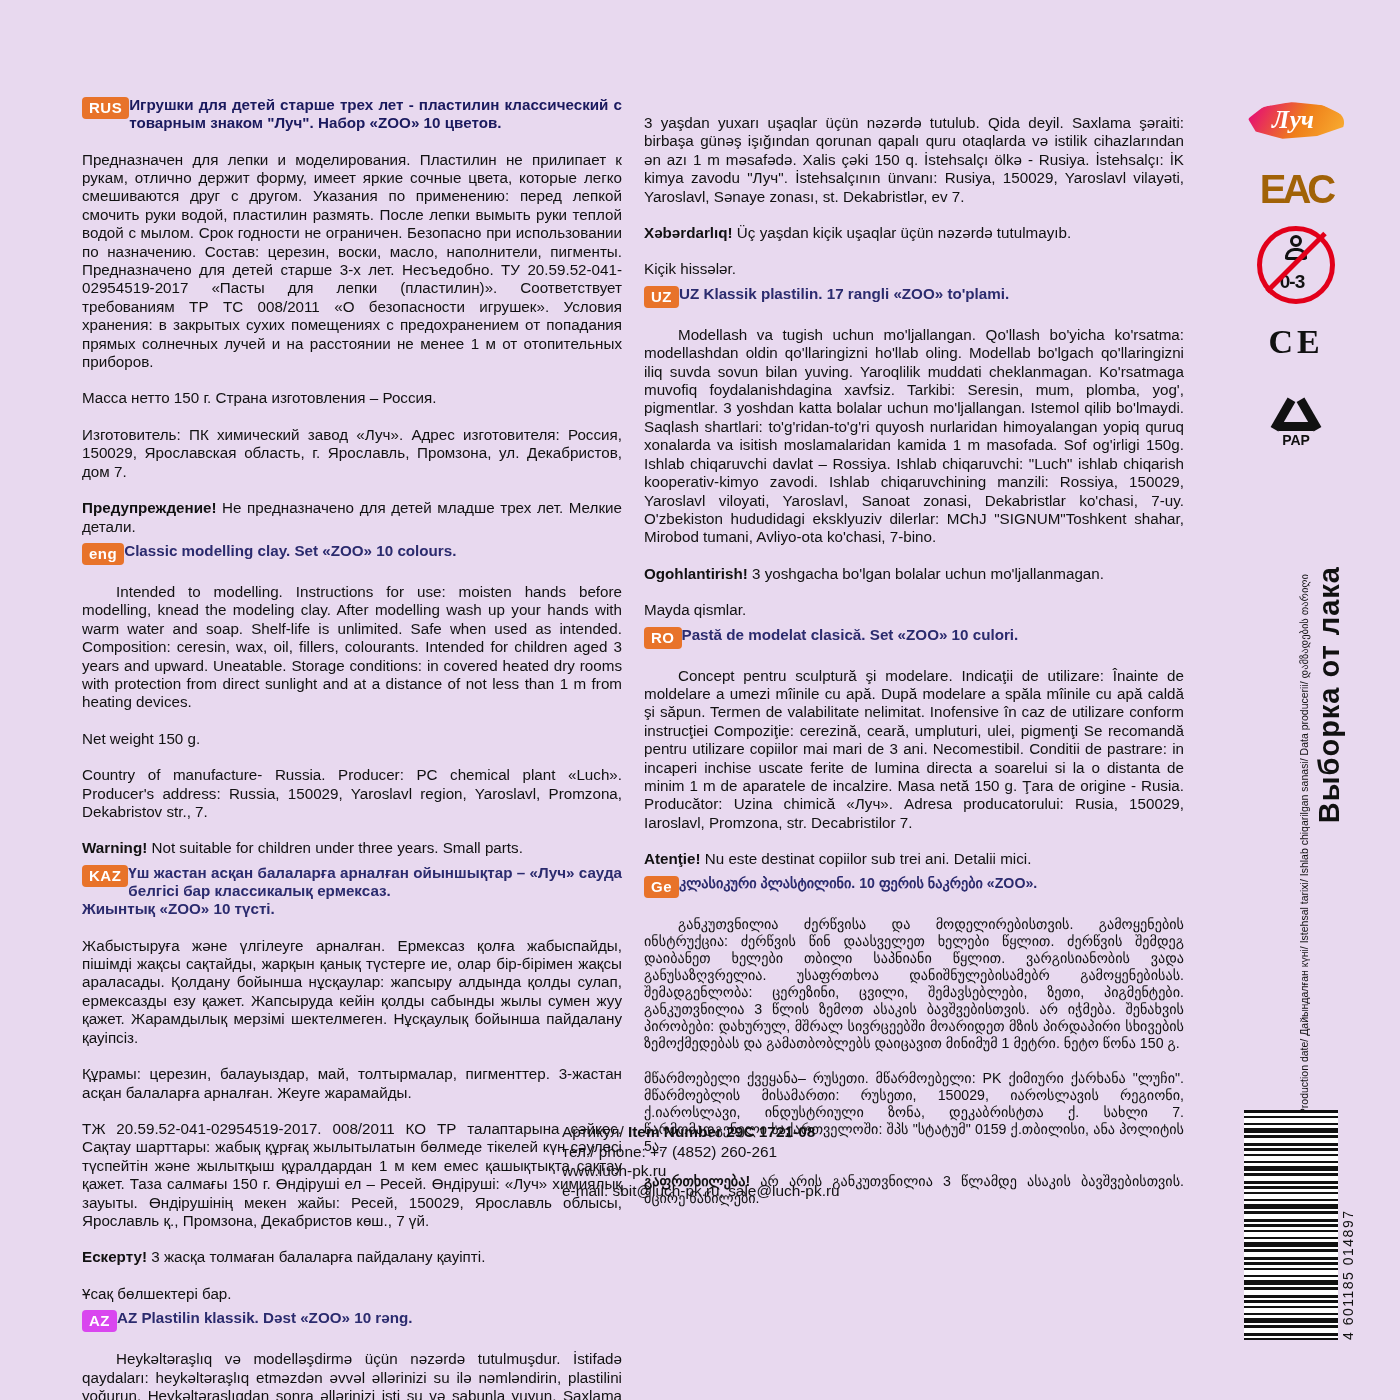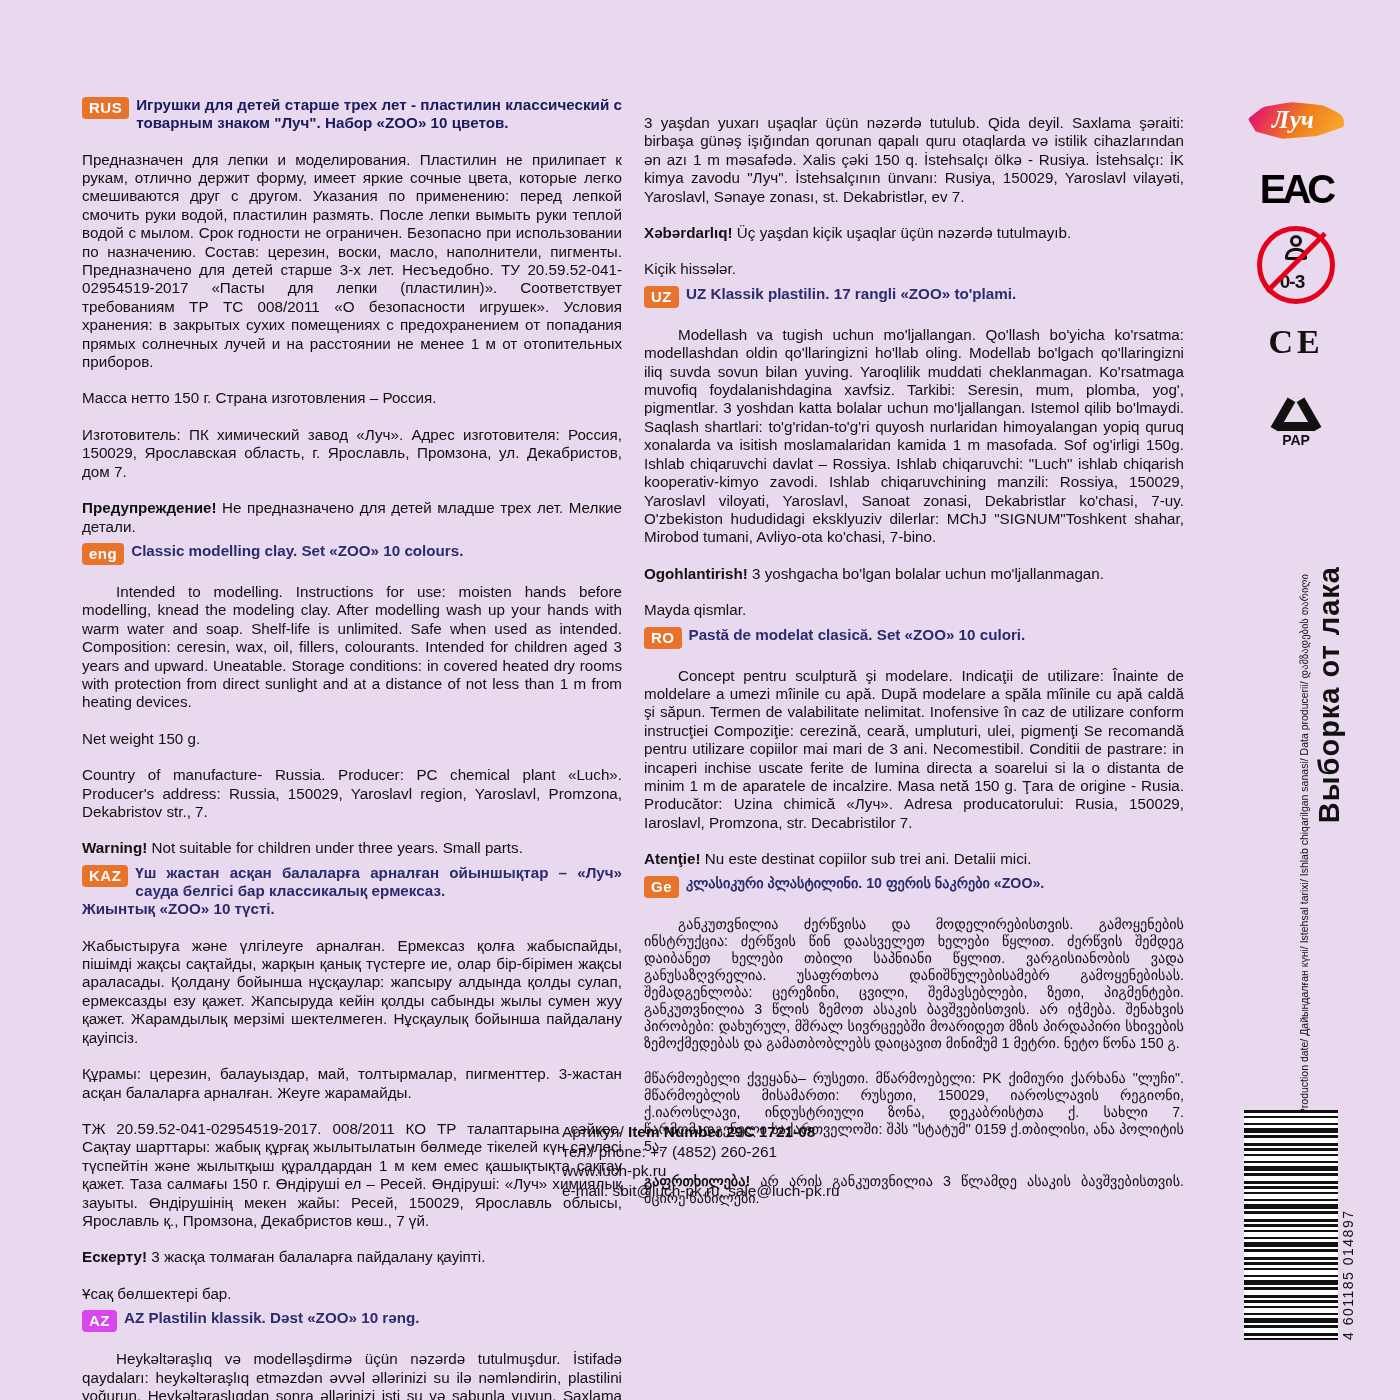--- a/index.html
+++ b/index.html
@@ -33,21 +33,20 @@
     width: 540px;
   }
   .col-left { left: 0; }
   .col-right { left: 562px; }
 
   .blk { margin-bottom: 6px; }
 
   .langline {
     display: flex;
     align-items: flex-start;
-    gap: 7px;
   }
   .tag {
     display: inline-block;
     color: #fff;
     font-weight: bold;
     font-size: 15px;
     line-height: 19px;
     padding: 1px 7px 2px 7px;
     border-radius: 4px;
     letter-spacing: .5px;
@@ -149,21 +148,21 @@
   }
   .mark {
     width: 100px;
     margin: 0 auto 16px auto;
     text-align: center;
   }
   .eac {
     font-size: 40px;
     font-weight: bold;
     letter-spacing: -4px;
-    color: #000000;
+    color: #a16207;
     font-family: "Liberation Sans", sans-serif;
     line-height: 42px;
   }
   .age-mark {
     position: relative;
     width: 78px; height: 78px;
     margin: 0 auto;
   }
   .age-mark .circ {
     position: absolute; inset: 0;

